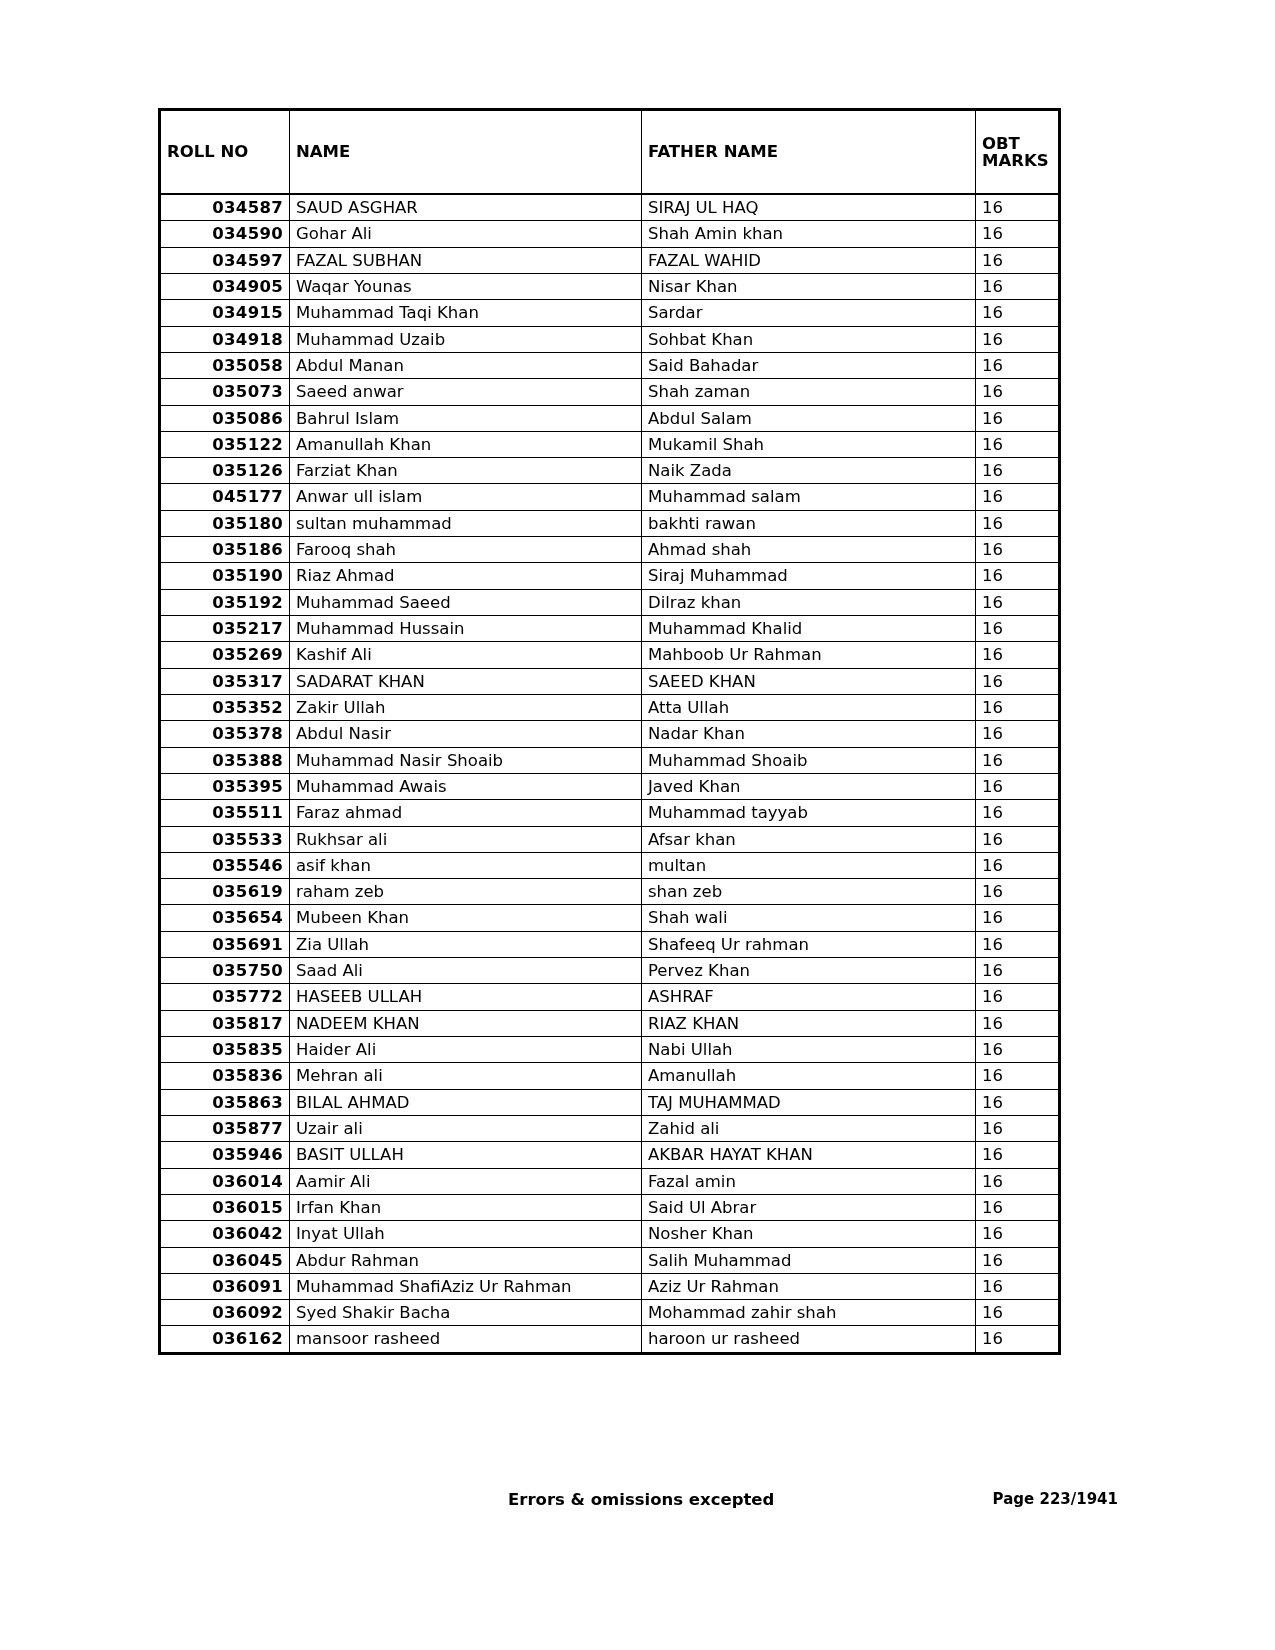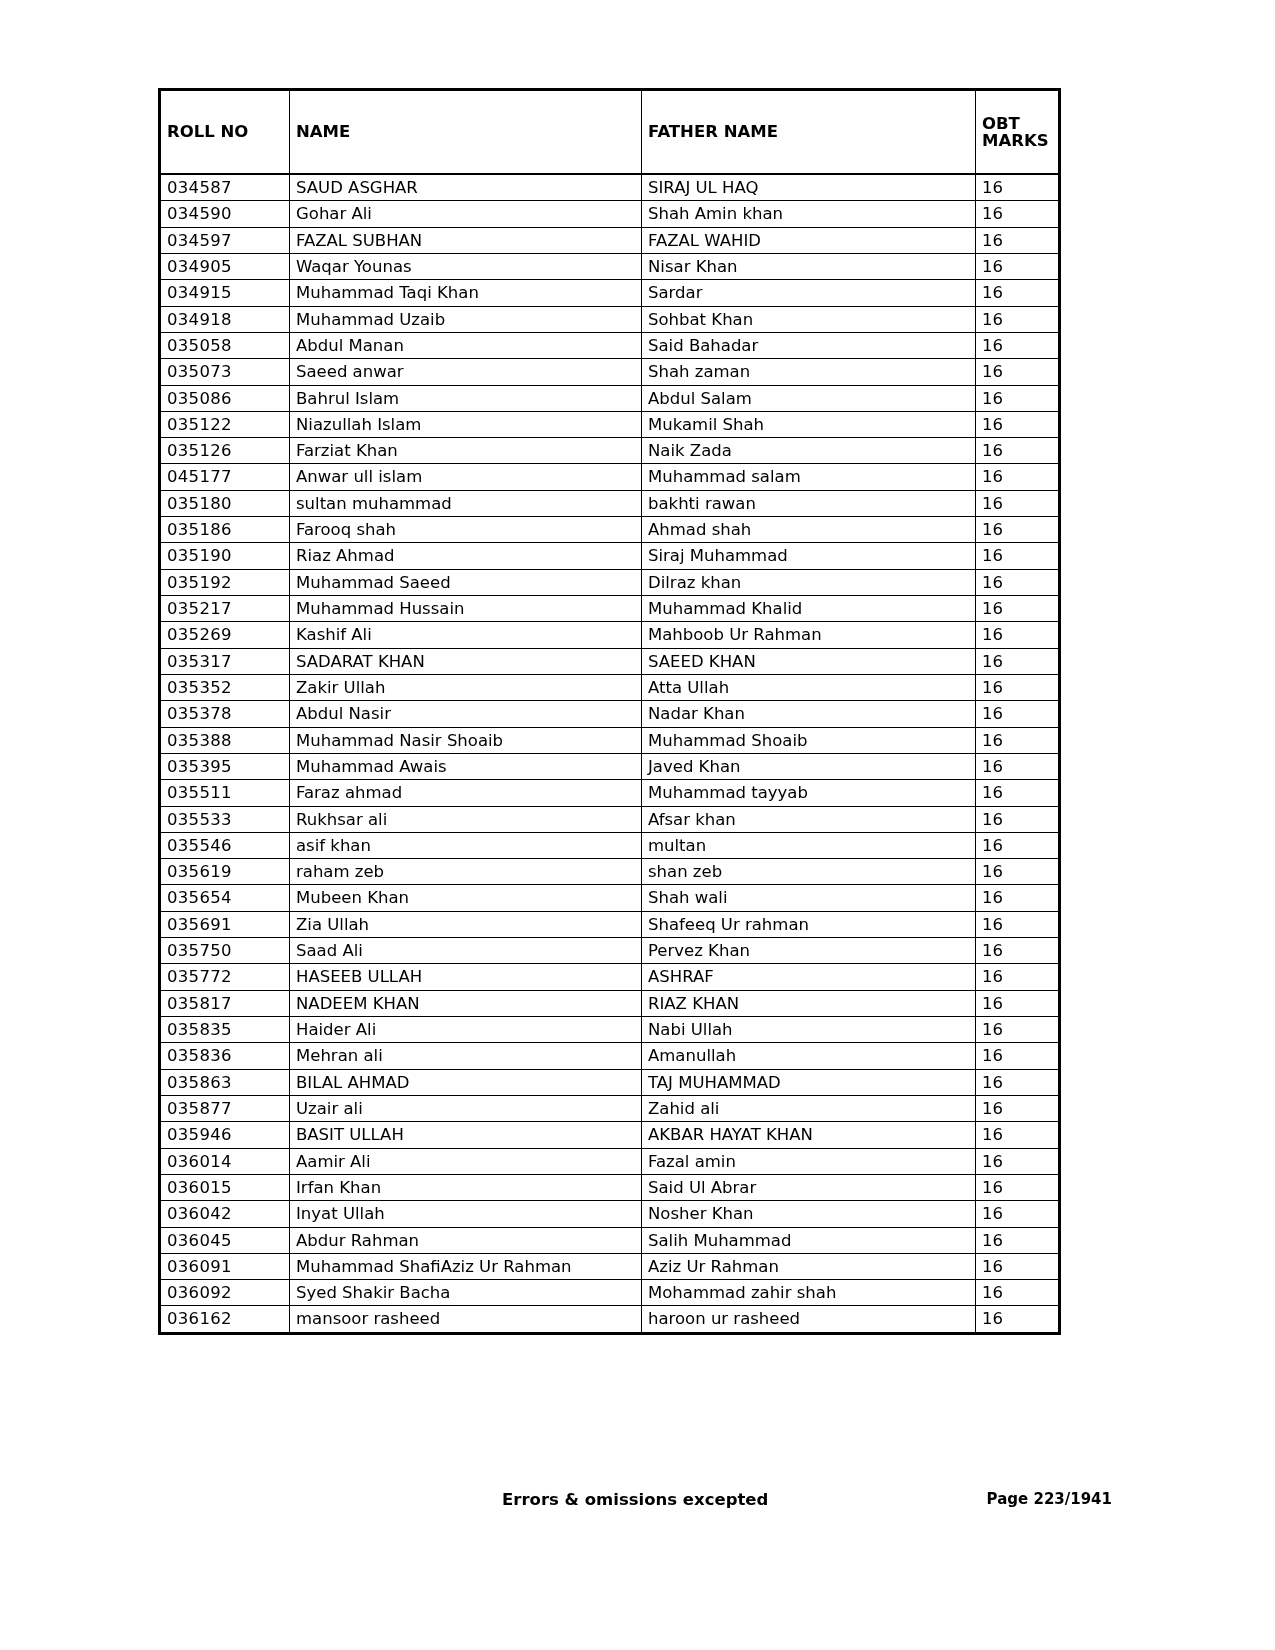--- a/index.html
+++ b/index.html
@@ -18,21 +18,21 @@
     position: absolute;
     left: 0;
     top: 0;
     width: 1275px;
     height: 1650px;
     box-sizing: border-box;
   }
   .table-wrap {
     position: absolute;
     left: 158px;
-    top: 88px;
+    top: 108px;
     width: 900px;
   }
   table.result-table {
     border-collapse: collapse;
     width: 900px;
     table-layout: fixed;
     border: 3px solid #000;
   }
   table.result-table col.c-roll { width: 130px; }
   table.result-table col.c-name { width: 352px; }
@@ -58,35 +58,35 @@
   }
   th.h-roll {
     text-align: center;
   }
   th.h-marks {
     text-align: center;
     line-height: 1.5;
     white-space: normal;
   }
   td.roll {
-    text-align: left;
-    font-weight: normal;
+    text-align: right;
+    font-weight: bold;
     letter-spacing: 0.3px;
   }
   td.name, td.father {
     text-align: left;
   }
   td.marks {
     text-align: left;
   }
   tbody tr { height: 26.2px; }
 
   .footer {
     position: absolute;
-    left: 152px;
+    left: 158px;
     top: 1490px;
     width: 960px;
     height: 24px;
   }
   .footer-note {
     position: absolute;
     left: 350px;
     top: 0;
     font-size: 16.5px;
     font-weight: bold;
@@ -173,21 +173,21 @@
             <td class="marks">16</td>
           </tr>
           <tr>
             <td class="roll">035086</td>
             <td class="name">Bahrul Islam</td>
             <td class="father">Abdul Salam</td>
             <td class="marks">16</td>
           </tr>
           <tr>
             <td class="roll">035122</td>
-            <td class="name">Niazullah Islam</td>
+            <td class="name">Amanullah Khan</td>
             <td class="father">Mukamil Shah</td>
             <td class="marks">16</td>
           </tr>
           <tr>
             <td class="roll">035126</td>
             <td class="name">Farziat Khan</td>
             <td class="father">Naik Zada</td>
             <td class="marks">16</td>
           </tr>
           <tr>

